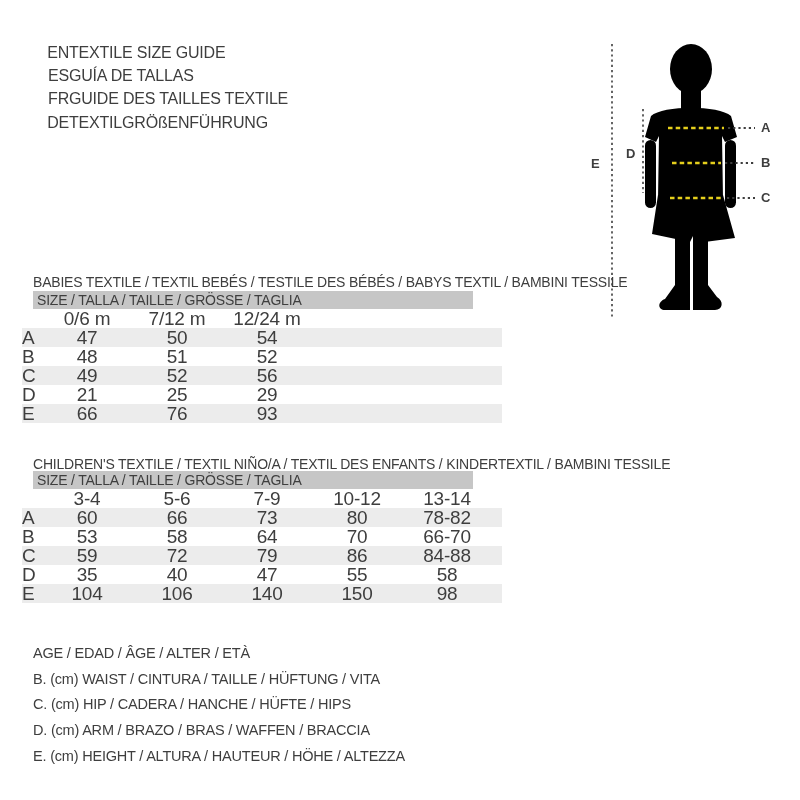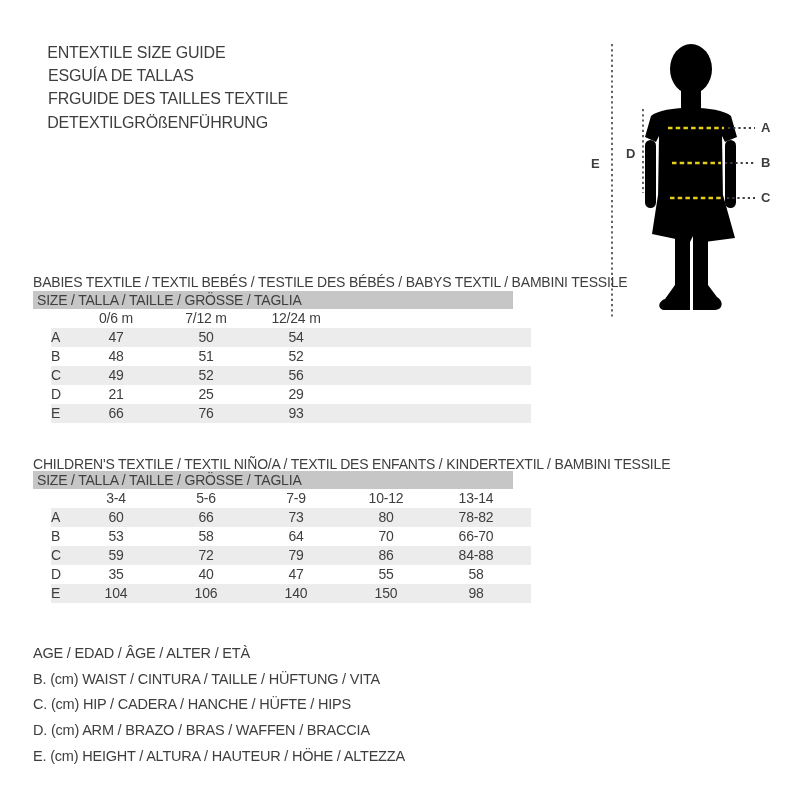--- a/index.html
+++ b/index.html
@@ -21,23 +21,23 @@
   
   .figure{position:absolute;left:585px;top:25px;width:200px;height:300px;}
   .figure .vdash{stroke:var(--text);stroke-width:1.6;stroke-dasharray:2.2 3;fill:none;}
   .figure .ydash{stroke:var(--measure-yellow);stroke-width:2.6;stroke-dasharray:4.5 3.2;fill:none;}
   .figure .kdash{stroke:var(--text);stroke-width:2.1;stroke-dasharray:2.2 3;fill:none;}
   .figure .mlabel{font-size:13px;font-weight:bold;fill:var(--text);}
   .figure .bodyfill{fill:var(--silhouette);}
 
   
   .section-title{position:absolute;left:33px;font-size:14px;white-space:nowrap;}
-  .size-bar{position:absolute;left:33px;width:480px;height:18px;line-height:18px;
+  .size-bar{position:absolute;left:33px;width:440px;height:18px;line-height:18px;
             background:var(--header-bar);font-size:14px;padding-left:4px;box-sizing:border-box;white-space:nowrap;}
-  .tbl{position:absolute;left:51px;width:480px;font-size:14px;}
+  .tbl{position:absolute;left:22px;width:480px;font-size:19px;}
   .tbl .row{display:flex;height:19px;line-height:19px;align-items:center;}
   .tbl .row:nth-child(even){background:var(--row-stripe);}
   .tbl .cl{width:20px;flex:0 0 20px;}
   .tbl .c{width:90px;flex:0 0 90px;text-align:center;}
 
   
   .legend{position:absolute;left:33px;top:625px;font-size:14.5px;line-height:25.7px;white-space:nowrap;margin-top:16px;}
 
   .t1-title{top:274px;} .t1-bar{top:291px;} .t1-tbl{top:309px;}
   .t2-title{top:456px;} .t2-bar{top:471px;} .t2-tbl{top:489px;}

